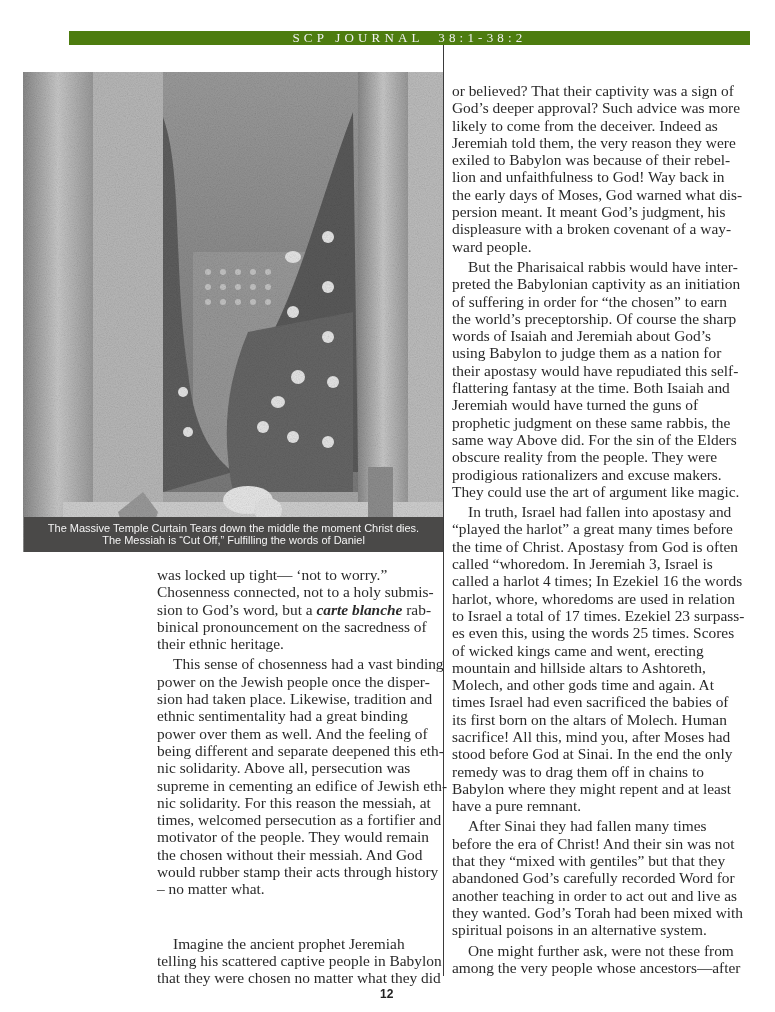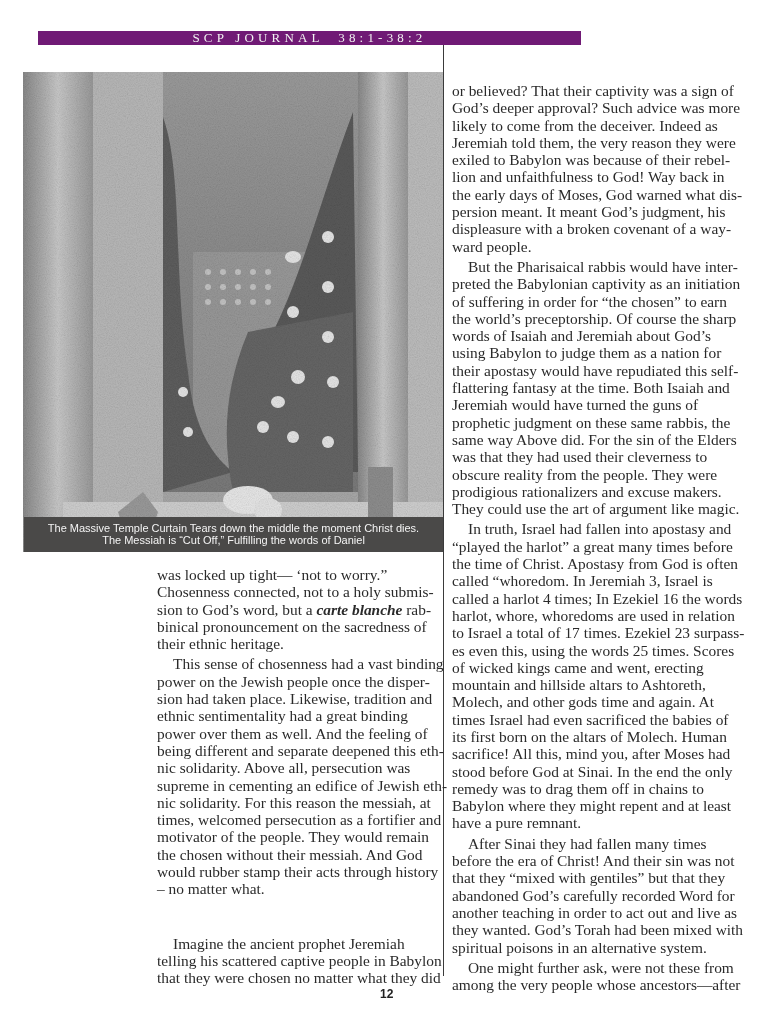--- a/index.html
+++ b/index.html
@@ -1,17 +1,17 @@
 <!DOCTYPE html>
 <html><head>
   <meta charset="utf-8">
   <style>
     html, body { margin: 0; padding: 0; background: #ffffff; }
     body { width: 775px; height: 1012px; position: relative; overflow: hidden; font-family: "Liberation Serif", "DejaVu Serif", serif; color: #2b2b2b; }
-    .header-bar { position: absolute; left: 38px; top: 31px; width: 543px; height: 14px; background: #701a75; display: flex; align-items: center; justify-content: center; }
+    .header-bar { position: absolute; left: 69px; top: 31px; width: 681px; height: 14px; background: #4d7c0f; display: flex; align-items: center; justify-content: center; }
     .header-text { font-family: "Liberation Serif", serif; color: #f2f2f2; font-size: 13px; letter-spacing: 4.2px; line-height: 14px; white-space: pre; }
     .divider { position: absolute; left: 443px; top: 45px; width: 1px; height: 931px; background: #3a3a3a; }
     .photo { position: absolute; left: 23px; top: 72px; width: 420px; height: 480px; overflow: hidden; background: #9a9a9a; }
     .photo svg { display: block; }
     .caption { position: absolute; left: 24px; top: 517px; width: 419px; height: 35px; background: #4a4948; display: flex; flex-direction: column; justify-content: center; align-items: center; }
     .caption span { font-family: "Liberation Sans", "DejaVu Sans", sans-serif; color: #f4f4f4; font-size: 11px; line-height: 11.5px; text-align: center; display: block; }
     .col { position: absolute; font-size: 15.4px; line-height: 17.3px; color: #2a2a2a; }
     .col p { margin: 0; }
     .col .line { display: block; white-space: nowrap; }
     .col-left { left: 157px; top: 566px; width: 285px; }
@@ -161,21 +161,20 @@
     <span class="line">preted the Babylonian captivity as an initiation</span>
     <span class="line">of suffering in order for “the chosen” to earn</span>
     <span class="line">the world’s preceptorship. Of course the sharp</span>
     <span class="line">words of Isaiah and Jeremiah about God’s</span>
     <span class="line">using Babylon to judge them as a nation for</span>
     <span class="line">their apostasy would have repudiated this self-</span>
     <span class="line">flattering fantasy at the time. Both Isaiah and</span>
     <span class="line">Jeremiah would have turned the guns of</span>
     <span class="line">prophetic judgment on these same rabbis, the</span>
     <span class="line">same way Above did. For the sin of the Elders</span>
-    <span class="line">was that they had used their cleverness to</span>
     <span class="line">obscure reality from the people. They were</span>
     <span class="line">prodigious rationalizers and excuse makers.</span>
     <span class="line">They could use the art of argument like magic.</span>
   </p>
   <p class="para-gap">
     <span class="line indent">In truth, Israel had fallen into apostasy and</span>
     <span class="line">“played the harlot” a great many times before</span>
     <span class="line">the time of Christ. Apostasy from God is often</span>
     <span class="line">called “whoredom. In Jeremiah 3, Israel is</span>
     <span class="line">called a harlot 4 times; In Ezekiel 16 the words</span>

